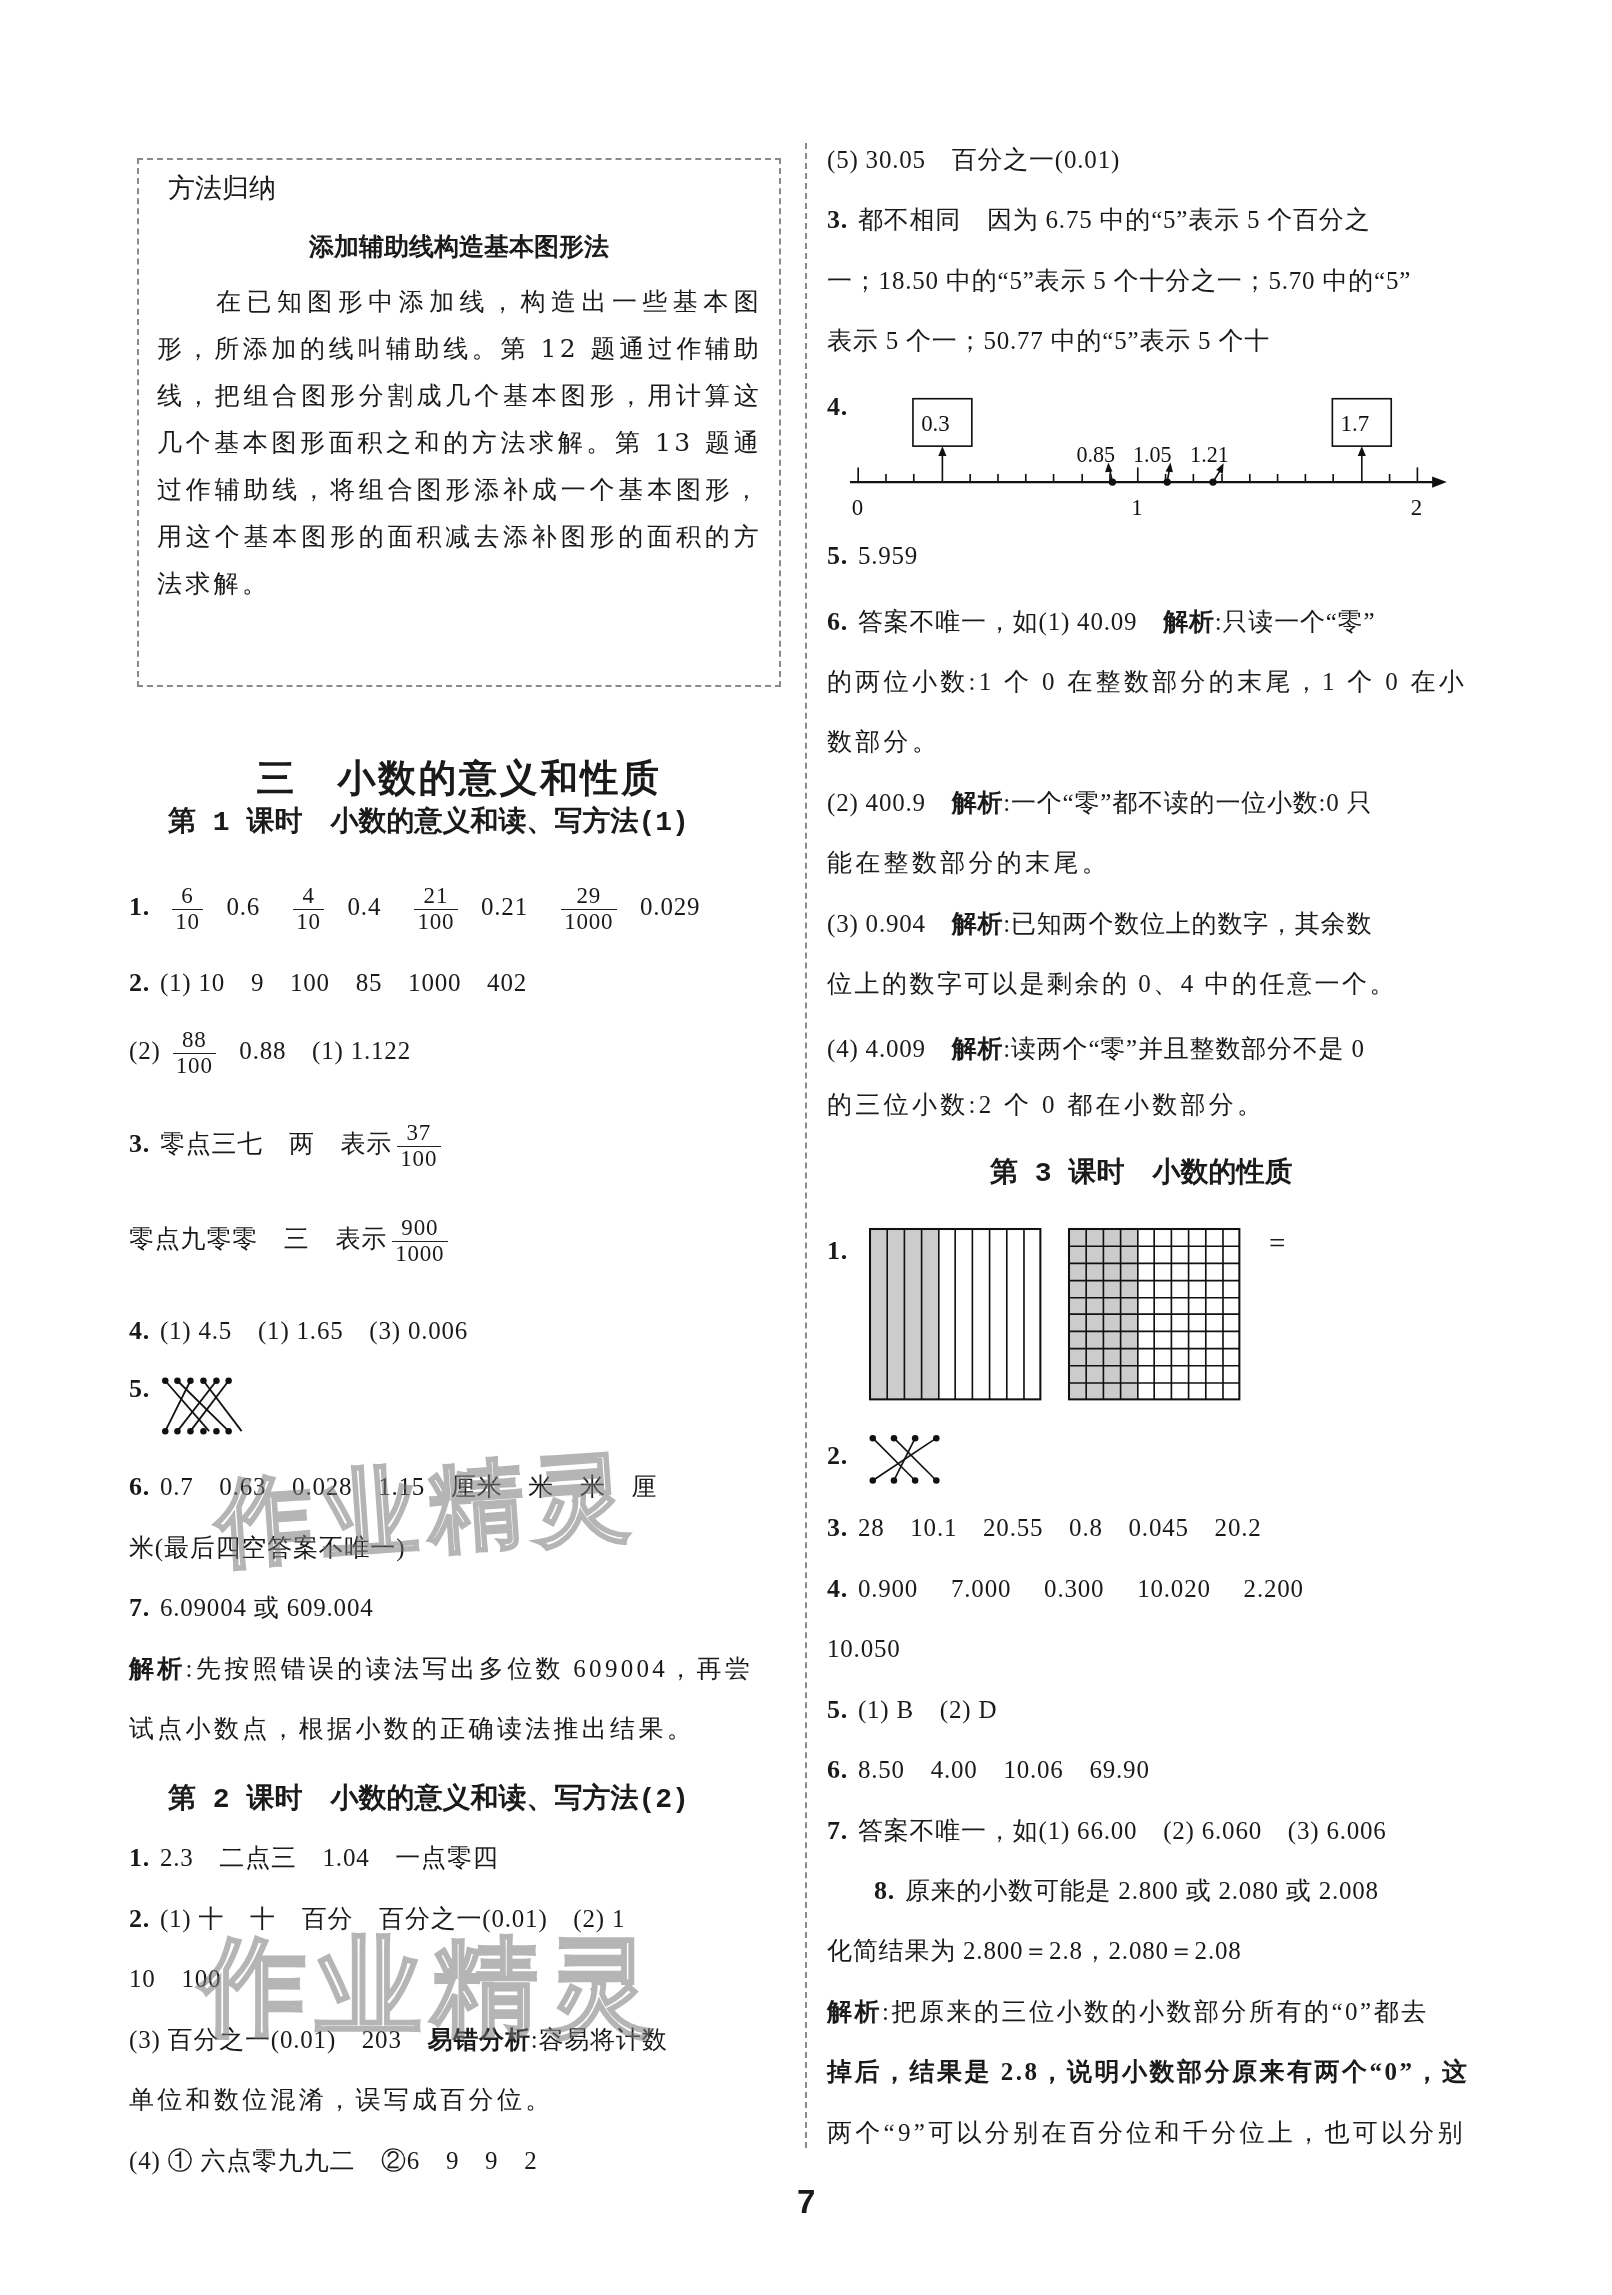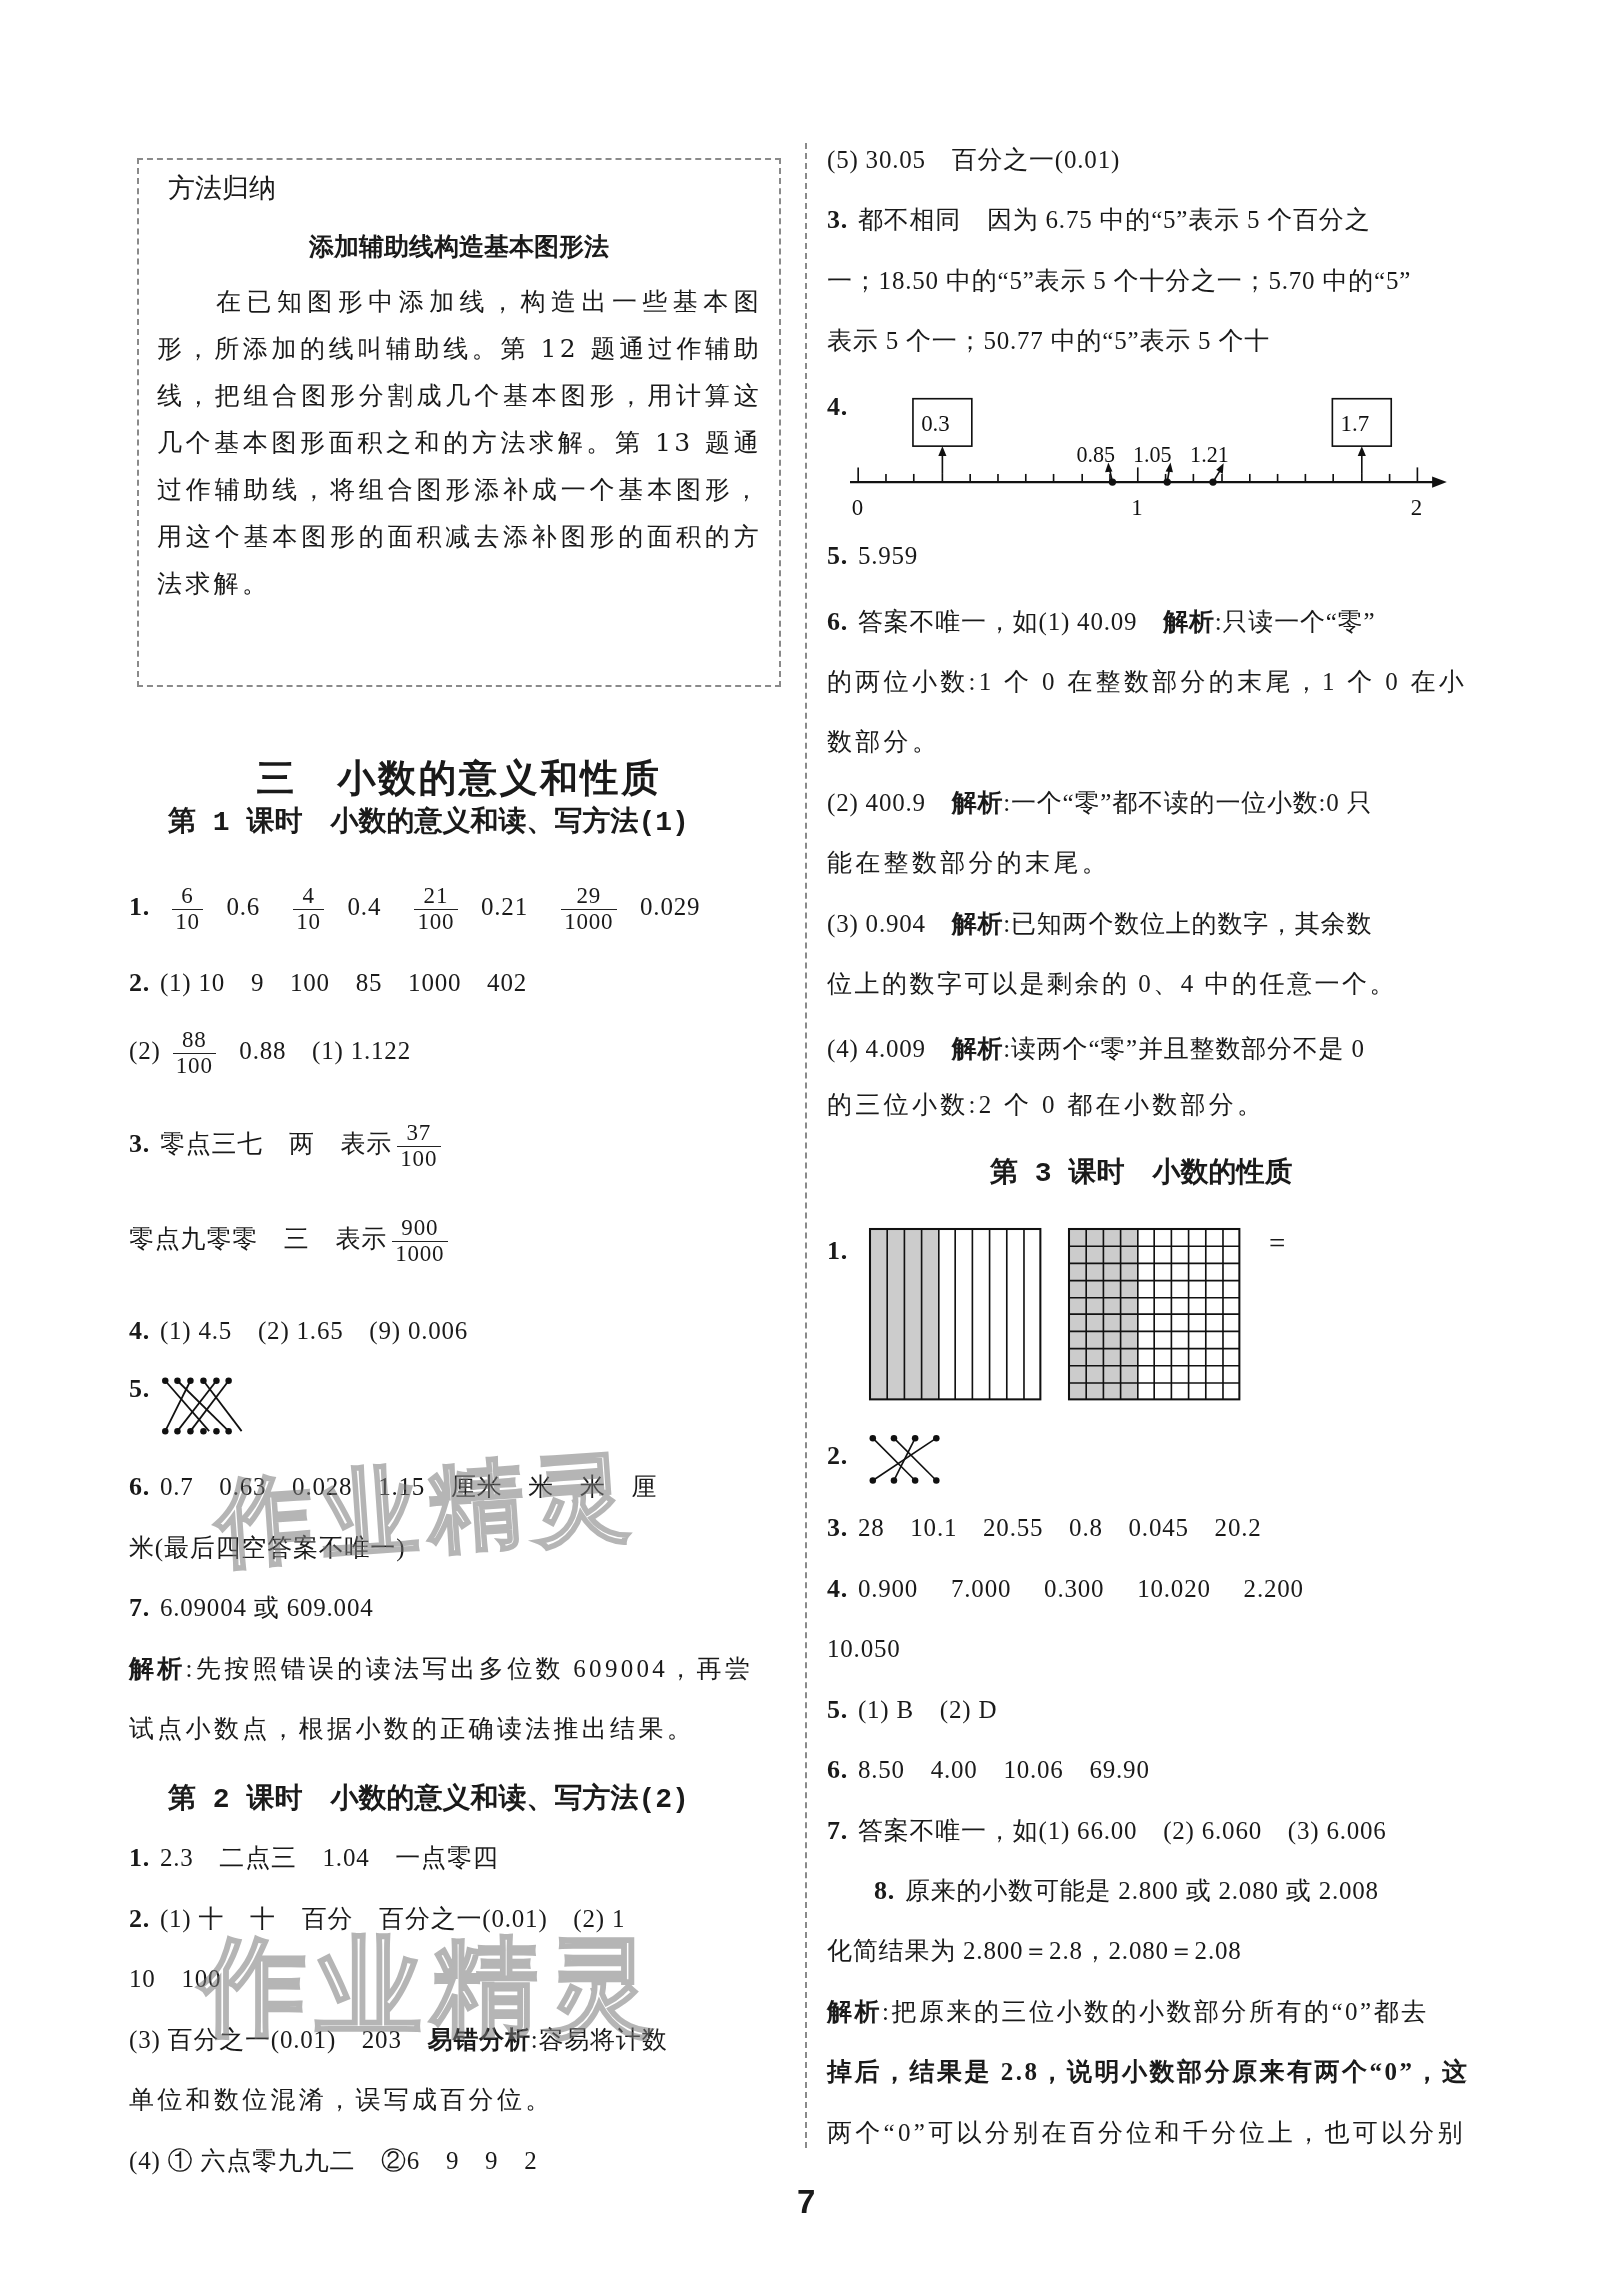--- a/index.html
+++ b/index.html
@@ -121,21 +121,21 @@
     </span>
 </div>
 <div class="line" style="left:129px; top:1214px; line-height:49px;">
   <span>零点九零零　三　表示</span><span class="frac">
       <span class="n">900</span>
       <span class="d">1000</span>
     </span>
 </div>
 
 <div class="line" style="left:129px; top:1314px;">
-  <span class="num">4.</span><span>(1) 4.5　(2) 1.65　(9) 0.006</span>
+  <span class="num">4.</span><span>(1) 4.5　(1) 1.65　(3) 0.006</span>
 </div>
 
 <div class="line" style="left:129px; top:1372px;">
   <span class="num">5.</span>
 </div>
 <svg style="left:160px; top:1371px;" width="82" height="65" viewBox="0 0 100 80">
   <g stroke="#111" stroke-width="2.2" fill="none">
     <line x1="6" y1="12" x2="60" y2="74"></line>
     <line x1="21" y1="12" x2="84" y2="74"></line>
     <line x1="37" y1="12" x2="6" y2="74"></line>
@@ -372,19 +372,19 @@
   <span class="num">7.</span><span>答案不唯一，如(1) 66.00　(2) 6.060　(3) 6.006</span>
 </div>
 <div class="line" style="left:827px; top:1874px;margin-left:47px;">
   <span class="num">8.</span><span>原来的小数可能是 2.800 或 2.080 或 2.008</span>
 </div>
 <div class="line" style="left:827px; top:1934px;">化简结果为 2.800＝2.8，2.080＝2.08</div>
 <div class="line" style="left:827px; top:1995px; letter-spacing:2.5px;">
   <span class="bold-label">解析</span><span>:把原来的三位小数的小数部分所有的“0”都去</span>
 </div>
 <div class="line" style="left:827px; top:2055px; letter-spacing:2.5px;font-weight:bold;">掉后，结果是 2.8，说明小数部分原来有两个“0”，这</div>
-<div class="line" style="left:827px; top:2116px; letter-spacing:3.3px;">两个“0”可以分别在百分位和千分位上，也可以分别</div>
+<div class="line" style="left:827px; top:2116px; letter-spacing:3.3px;">两个“9”可以分别在百分位和千分位上，也可以分别</div>
 
 <div class="watermark" style="left:216px; top:1446px; transform:rotate(-4deg);">作业精灵</div>
 <div class="watermark" style="left:200px; top:1916px; font-size:106px;">作业精灵</div>
 
 <div class="page-number">7</div>
 
 
 </body></html>

